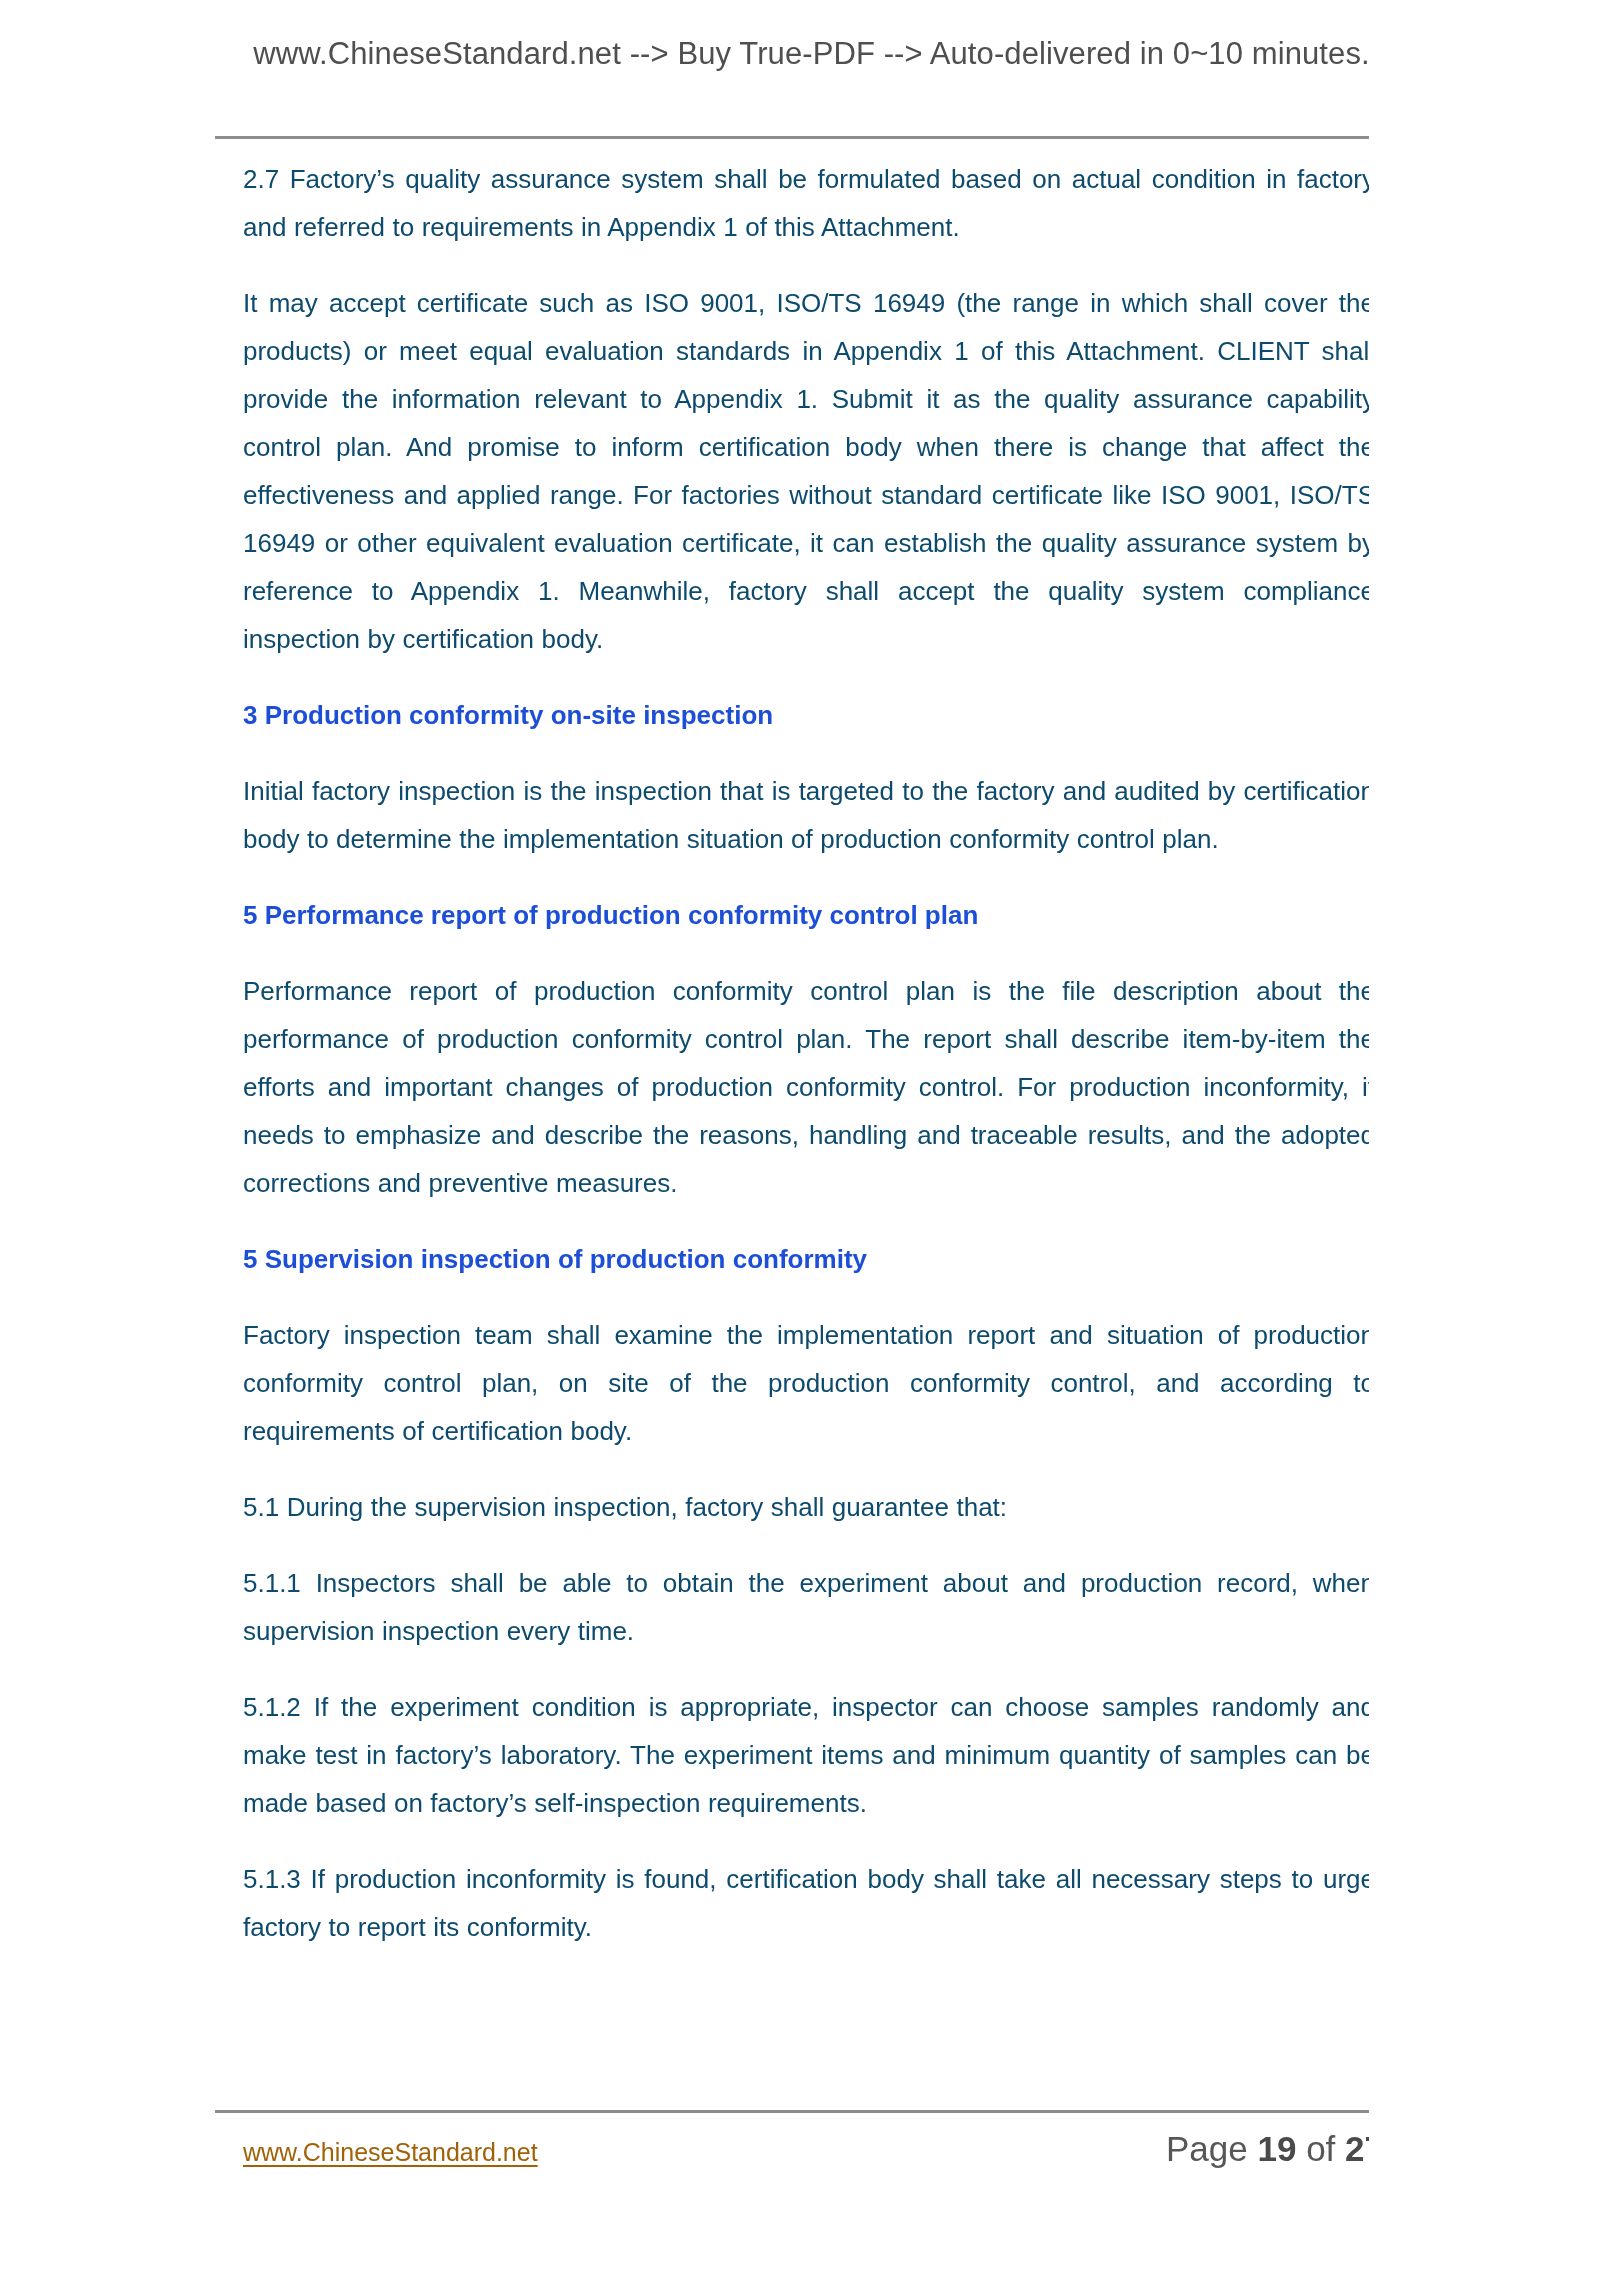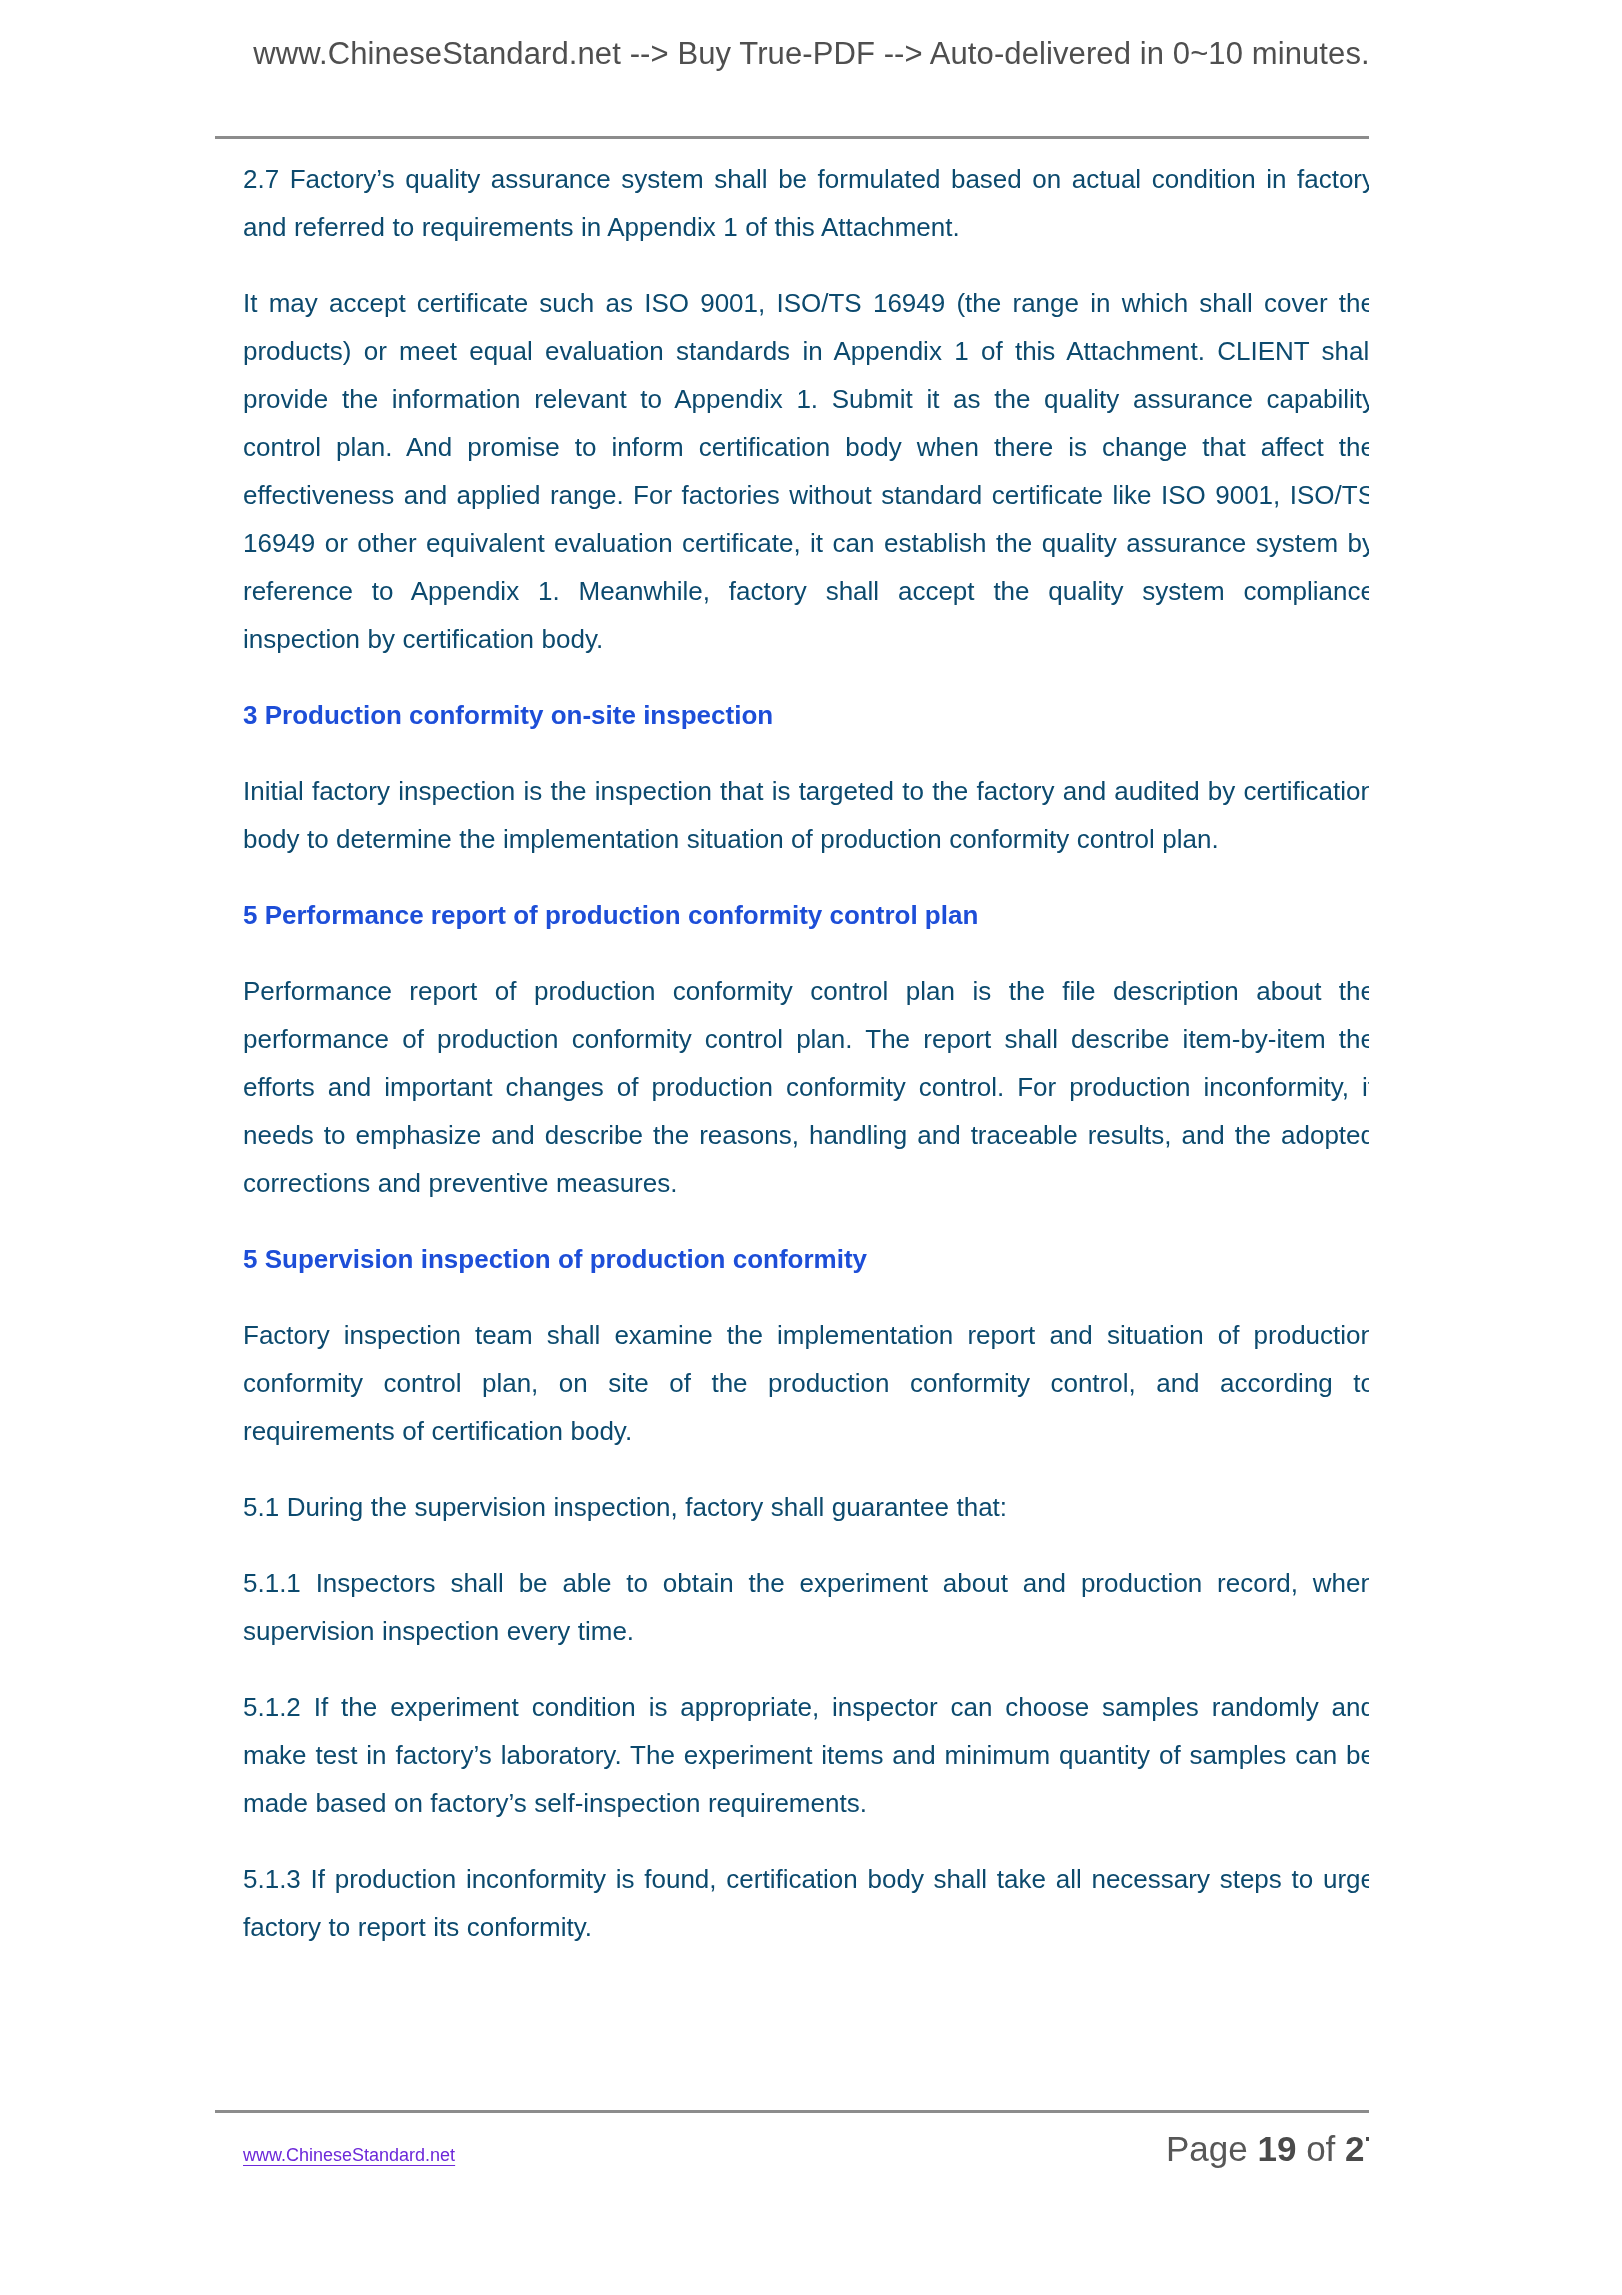--- a/index.html
+++ b/index.html
@@ -89,22 +89,22 @@
   .page-footer {
     position: absolute;
     left: 243px;
     top: 2131px;
     width: 1141px;
     display: flex;
     align-items: baseline;
     justify-content: space-between;
   }
   .footer-link {
-    color: #6d28d9;
-    font-size: 18px;
+    color: #a16207;
+    font-size: 25px;
     line-height: 35px;
     text-decoration: underline;
     text-underline-offset: 4.2px;
     cursor: pointer;
   }
   .footer-pageno {
     color: #575757;
     font-size: 35px;
     line-height: 35px;
     white-space: nowrap;

